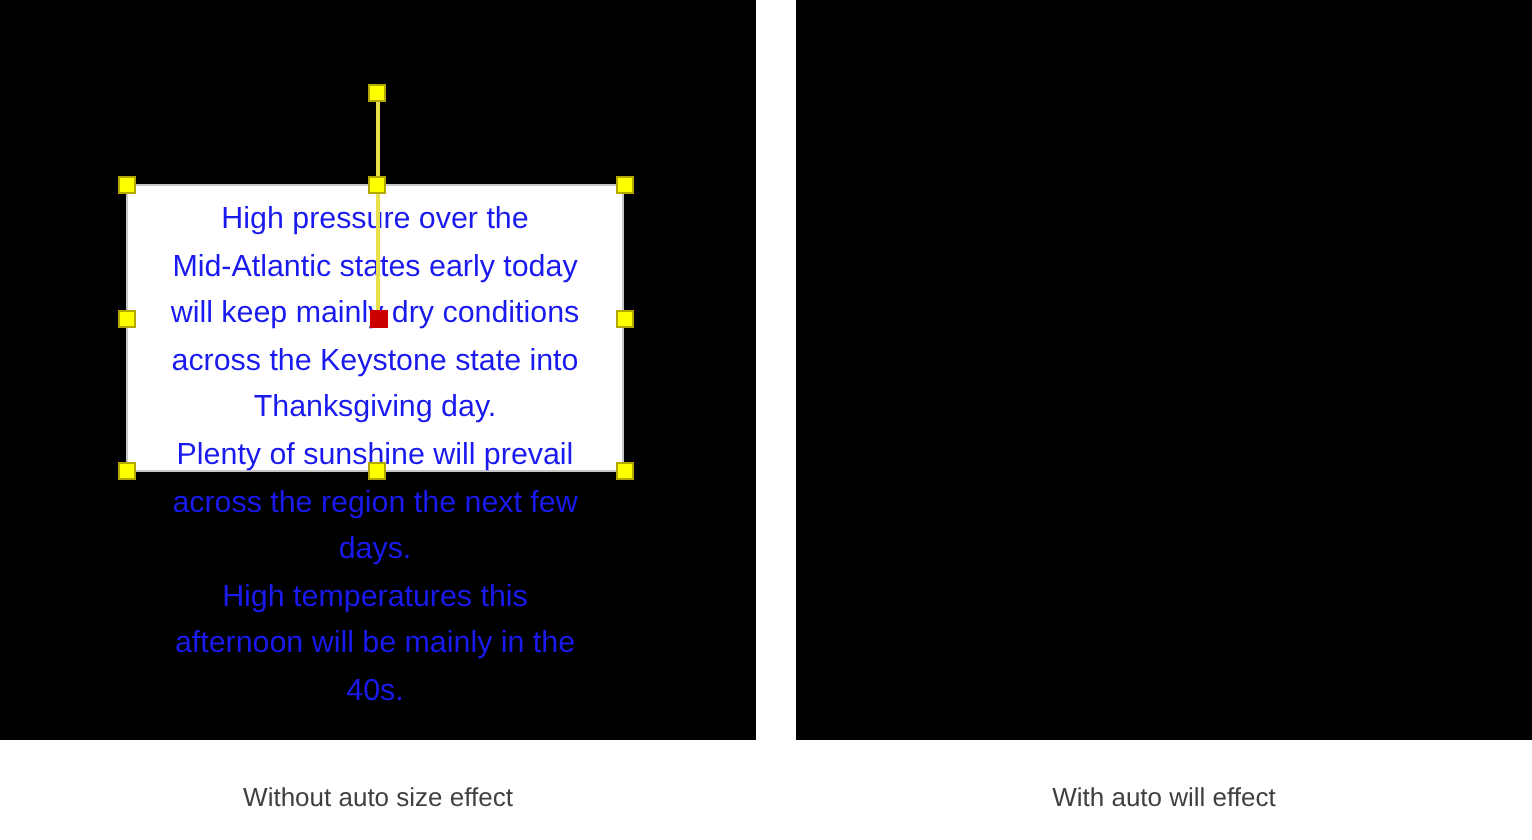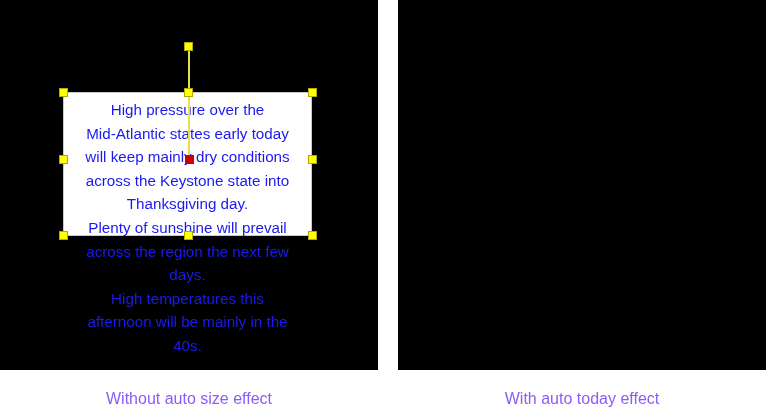--- a/index.html
+++ b/index.html
@@ -31,22 +31,22 @@
   #panel-left  { left: 0;   width: 378px; }
   #panel-right { left: 398px; width: 368px; }
 
   
   .caption {
     position: absolute;
     top: 378px;
     height: 42px;
     line-height: 42px;
     text-align: center;
-    font-size: 16px;
-    color: #8b5cf6;
+    font-size: 13px;
+    color: #404040;
     white-space: nowrap;
   }
   #caption-left  { left: 0;   width: 378px; }
   #caption-right { left: 398px; width: 368px; }
 
   
   .textbox {
     position: absolute;
     background: #ffffff;
     box-sizing: border-box;
@@ -160,15 +160,15 @@
     
 
     
 
     
 
     
   </div>
 
   <div class="caption" id="caption-left">Without auto size effect</div>
-  <div class="caption" id="caption-right">With auto today effect</div>
+  <div class="caption" id="caption-right">With auto will effect</div>
 
 </div>
 
 </body></html>

